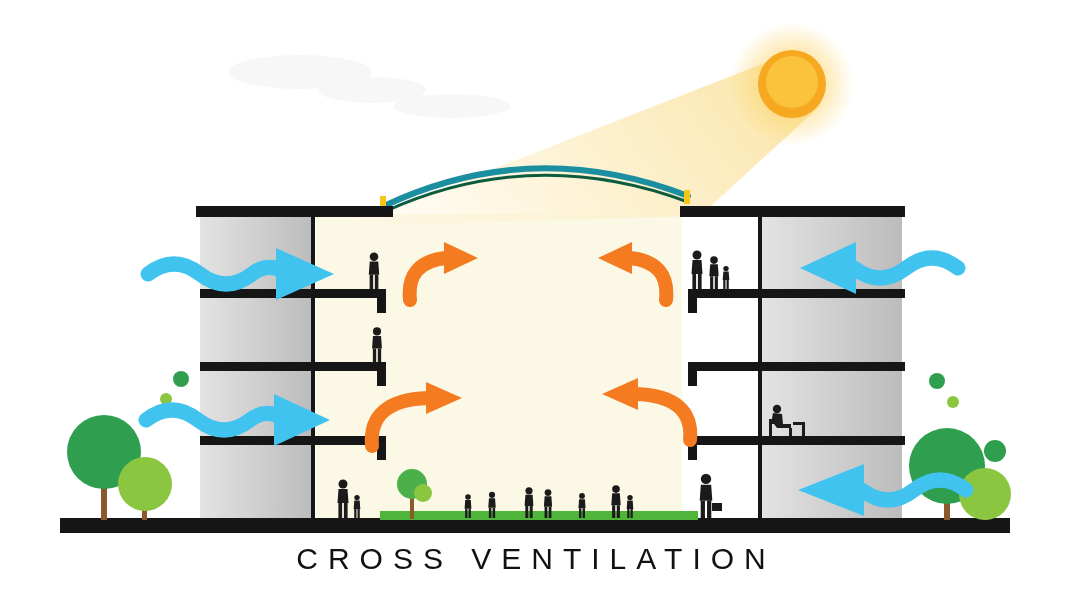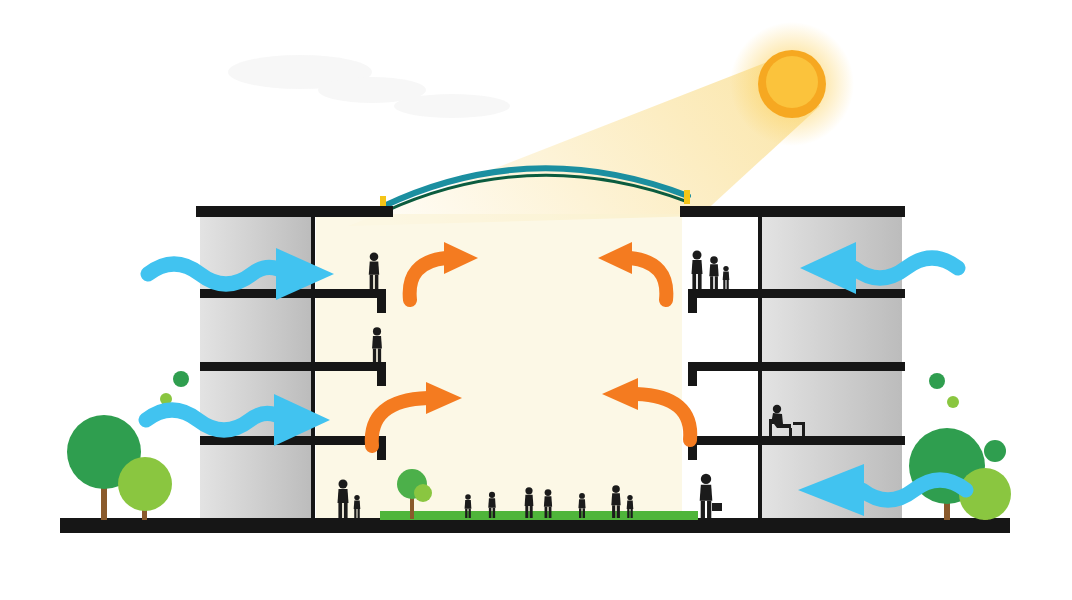--- a/index.html
+++ b/index.html
@@ -213,13 +213,14 @@
         <path class="wind" d="M958,268 q-26,-20 -52,0 q-26,20 -52,0"></path>
         <polygon class="wind-head" points="856,242 800,268 856,294"></polygon>
       </g>
       <g>
         <path class="wind" d="M966,490 q-26,-20 -52,0 q-26,20 -52,0"></path>
         <polygon class="wind-head" points="864,464 798,490 864,516"></polygon>
       </g>
     </g>
   </svg>
 
+  <div class="diagram-title">CROSS VENTILATION</div>
 </div>
 
 </body></html>

